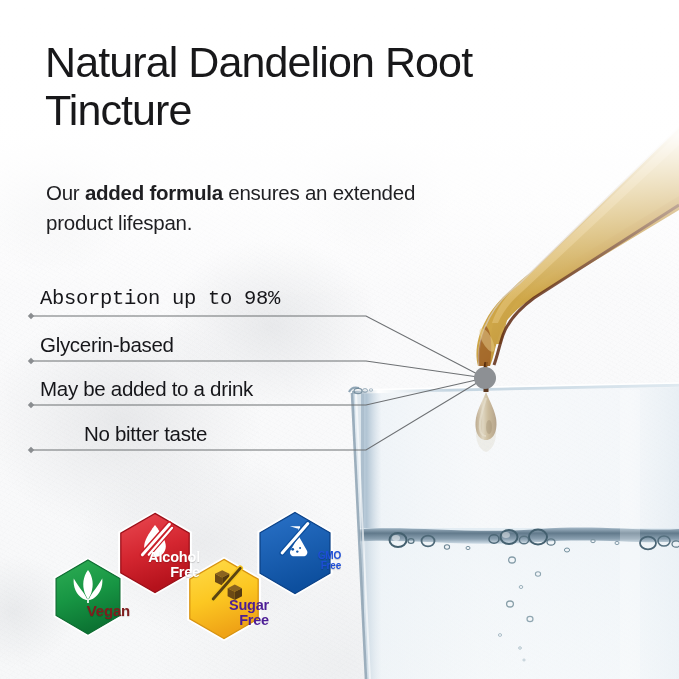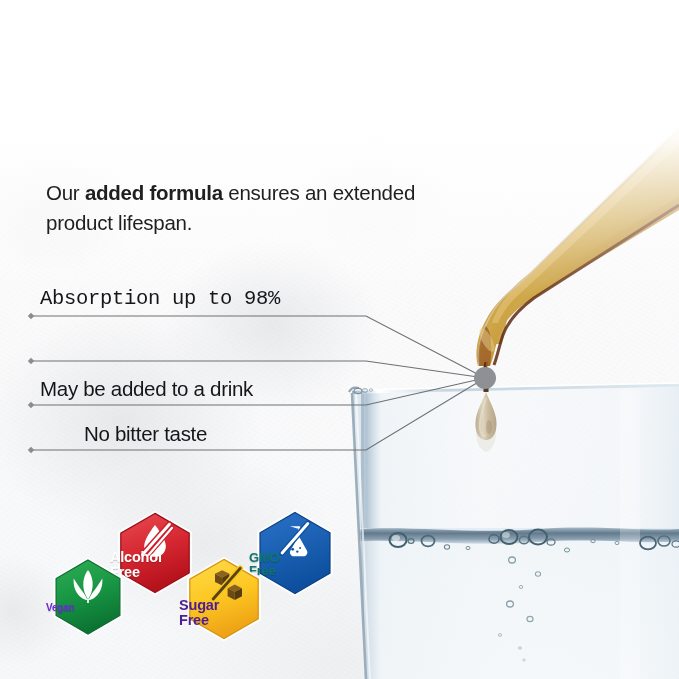--- a/index.html
+++ b/index.html
@@ -73,35 +73,35 @@
 
   
   #badges { position: absolute; left: 40px; top: 500px; width: 330px; height: 150px; }
   .badge {
     position: absolute;
     width: 86px; height: 86px;
   }
   .badge svg { display:block; width:100%; height:100%; overflow: visible; }
   .badge-text {
     position: absolute; left: 0; right: 0;
-    text-align: left;
+    text-align: right;
     font-weight: 700;
     line-height: 1.02;
     letter-spacing: -0.2px;
     pointer-events: none;
   }
   #badge-vegan      { left: 6px;   top: 55px;  width: 84px; height: 84px; z-index: 4; }
   #badge-alcohol    { left: 70px;  top: 8px;   width: 90px; height: 90px; z-index: 3; }
   #badge-sugar      { left: 139px; top: 54px;  width: 90px; height: 90px; z-index: 2; }
   #badge-gmo        { left: 209px; top: 7px;   width: 92px; height: 92px; z-index: 1; }
 
-  #badge-vegan .badge-text   { top: 48px; font-size: 10px; color: #6d28d9; text-shadow: 0 1px 1px rgba(0,0,0,.18); }
+  #badge-vegan .badge-text   { top: 48px; font-size: 15px; color: #7f1d1d; text-shadow: 0 1px 1px rgba(0,0,0,.18); }
   #badge-alcohol .badge-text { top: 42px; font-size: 14.5px; color: #ffffff; text-shadow: 0 1px 1px rgba(0,0,0,.2); }
   #badge-sugar .badge-text   { top: 44px; font-size: 14.5px; color: #4c1d95; }
-  #badge-gmo .badge-text     { top: 44px; font-size: 13px; color: #0f766e; text-shadow: 0 1px 1px rgba(0,0,0,.2); }
+  #badge-gmo .badge-text     { top: 44px; font-size: 10px; color: #1d4ed8; text-shadow: 0 1px 1px rgba(0,0,0,.2); }
 </style>
 </head>
 <body>
 
 <div id="stage">
 
   <div class="bg-texture"></div>
   <div class="bg-grain"></div>
 
   <svg width="679" height="679" style="position:absolute;inset:0;">
@@ -273,20 +273,24 @@
                C494,408 489,400 486,392 Z" fill="url(#dropletGrad)"></path>
       <path d="M486,398 C484,406 481,414 480,422 C479,430 481,436 486,436" stroke="#f2ece0" stroke-width="2" fill="none" opacity=".6"></path>
       <ellipse cx="489" cy="427" rx="3" ry="7" fill="#8e7d63" opacity=".35"></ellipse>
     </g>
 
     <path d="M486,392 C482,404 477,416 476,428 C475,440 479,450 486,452 C493,450 497,440 496,428 C495,416 490,404 486,392 Z" fill="#c3b598" opacity=".18"></path>
   </svg>
 
   <div class="bg-top-fade" style="pointer-events:none"></div>
 
+  <div id="title">
+    <span>Natural Dandelion Root</span><br>
+    <span>Tincture</span>
+  </div>
 
   <div id="subtitle">
     <span>Our </span><b>added formula</b><span> ensures an extended product lifespan.</span>
   </div>
 
   <div id="callouts">
     <svg class="callout-svg" width="679" height="679">
       <g id="callout-lines-group" stroke="#6d7073" stroke-width="1.1" fill="none">
           <path d="M31,316 L366,316 L485,378" stroke="#6d7073" stroke-width="1.1" fill="none"></path>
           <path d="M31,361 L366,361 L485,378" stroke="#6d7073" stroke-width="1.1" fill="none"></path>
@@ -296,20 +300,21 @@
       <g id="callout-markers-group">
           <path d="M31,312.8 L34.2,316 L31,319.2 L27.8,316 Z" fill="#8a8d90"></path>
           <path d="M31,357.8 L34.2,361 L31,364.2 L27.8,361 Z" fill="#8a8d90"></path>
           <path d="M31,401.8 L34.2,405 L31,408.2 L27.8,405 Z" fill="#8a8d90"></path>
           <path d="M31,446.8 L34.2,450 L31,453.2 L27.8,450 Z" fill="#8a8d90"></path>
         </g>
       <circle id="callout-hub" cx="485" cy="378" r="11" fill="#8d9094"></circle>
     </svg>
 
     <div class="callout-label" style="left:40px;  top:287px;font-family:Liberation Mono, monospace;">Absorption up to 98%</div>
+    <div class="callout-label" style="left:40px;  top:333px;">Glycerin-based</div>
     <div class="callout-label" style="left:40px;  top:377px;">May be added to a drink</div>
     <div class="callout-label" style="left:40px;  top:422px;margin-left:44px;">No bitter taste</div>
   </div>
 
   <div id="badges">
 
     <div class="badge" id="badge-gmo">
       <svg viewBox="0 0 100 100">
         <defs>
           <linearGradient id="gGmo" x1="0" y1="0" x2="0.3" y2="1">

